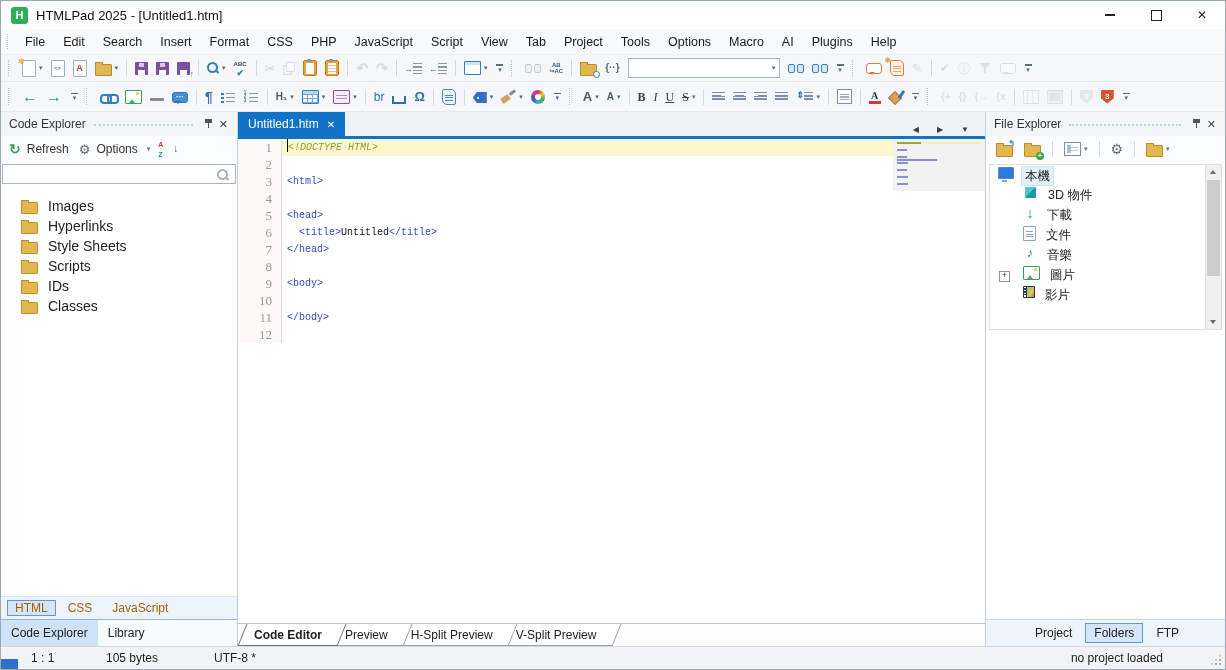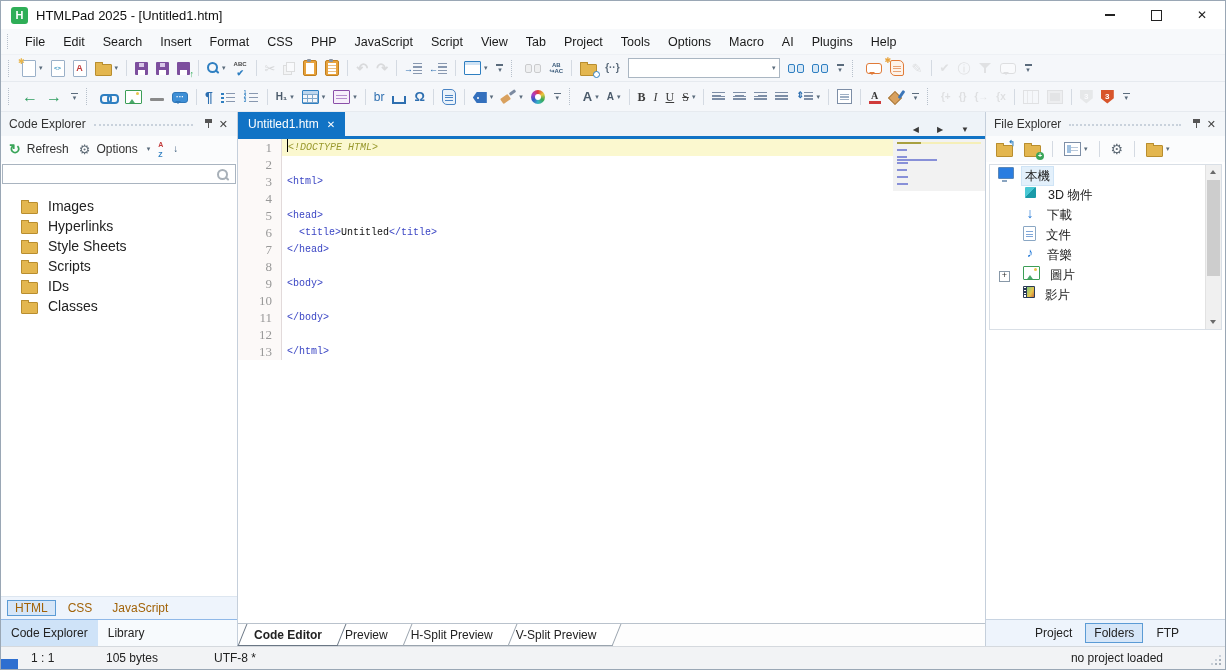--- a/index.html
+++ b/index.html
@@ -674,24 +674,20 @@
             <span class="lcode"></span>
           </div>
           <div class="eline">
             <span class="lnum">11</span>
             <span class="lcode"><span class="seg-tag">&lt;/body&gt;</span></span>
           </div>
           <div class="eline">
             <span class="lnum">12</span>
             <span class="lcode"></span>
           </div>
-          <div class="eline">
-            <span class="lnum">13</span>
-            <span class="lcode"><span class="seg-tag">&lt;/html&gt;</span></span>
-          </div>
           <div class="mini" id="minimap">
             <div class="mrow yellow">
               <span class="mbar" style="width: 24px; background: rgb(168, 160, 64);"></span>
             </div>
             <div class="mrow"></div>
             <div class="mrow">
               <span class="mbar" style="width: 9.6px; background: rgb(136, 144, 216);"></span>
             </div>
             <div class="mrow"></div>
             <div class="mrow">

